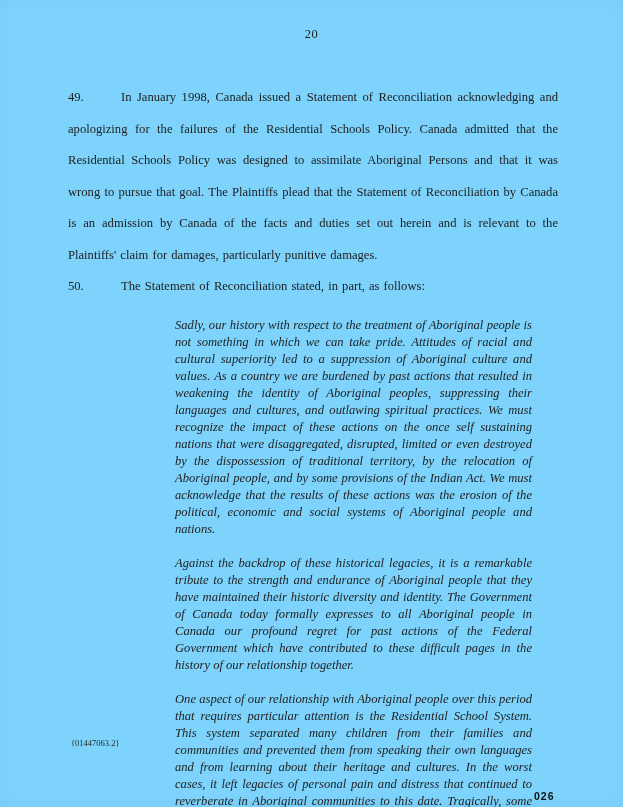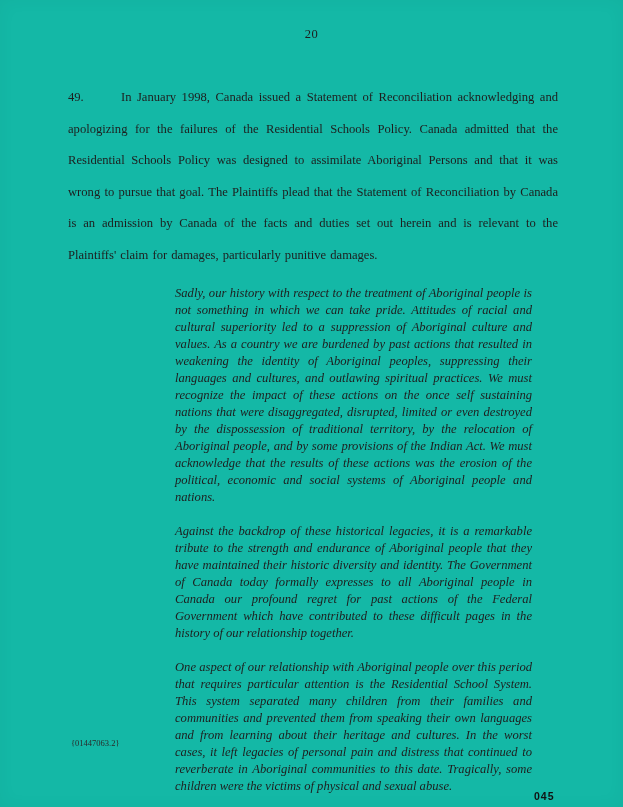--- a/index.html
+++ b/index.html
@@ -5,21 +5,21 @@
   html, body {
     margin: 0;
     padding: 0;
     background: #e8e8e8;
   }
   .page {
     position: relative;
     width: 623px;
     height: 807px;
     margin: 0 auto;
-    background: #14b8a6;
+    background: #7dd3fc;
     font-family: "Liberation Serif", serif;
     color: #1e1e1e;
     overflow: hidden;
     box-shadow: inset 0 0 18px rgba(0,0,0,0.04);
   }
   .page-number {
     position: absolute;
     top: 27px;
     left: 0;
     right: 0;
@@ -85,26 +85,29 @@
 <div class="page">
 
   <div class="page-number">20</div>
 
   <div class="content">
 
     <p class="body-para para-49">
       <span class="para-num">49.</span><span>In January 1998, Canada issued a Statement of Reconciliation acknowledging and apologizing for the failures of the Residential Schools Policy. Canada admitted that the Residential Schools Policy was designed to assimilate Aboriginal Persons and that it was wrong to pursue that goal. The Plaintiffs plead that the Statement of Reconciliation by Canada is an admission by Canada of the facts and duties set out herein and is relevant to the Plaintiffs' claim for damages, particularly punitive damages.</span>
     </p>
 
+    <p class="body-para para-50">
+      <span class="para-num">50.</span><span>The Statement of Reconciliation stated, in part, as follows:</span>
+    </p>
 
     <div class="quotes">
       <p class="quote">Sadly, our history with respect to the treatment of Aboriginal people is not something in which we can take pride. Attitudes of racial and cultural superiority led to a suppression of Aboriginal culture and values. As a country we are burdened by past actions that resulted in weakening the identity of Aboriginal peoples, suppressing their languages and cultures, and outlawing spiritual practices. We must recognize the impact of these actions on the once self sustaining nations that were disaggregated, disrupted, limited or even destroyed by the dispossession of traditional territory, by the relocation of Aboriginal people, and by some provisions of the Indian Act. We must acknowledge that the results of these actions was the erosion of the political, economic and social systems of Aboriginal people and nations.</p>
       <p class="quote">Against the backdrop of these historical legacies, it is a remarkable tribute to the strength and endurance of Aboriginal people that they have maintained their historic diversity and identity. The Government of Canada today formally expresses to all Aboriginal people in Canada our profound regret for past actions of the Federal Government which have contributed to these difficult pages in the history of our relationship together.</p>
       <p class="quote">One aspect of our relationship with Aboriginal people over this period that requires particular attention is the Residential School System. This system separated many children from their families and communities and prevented them from speaking their own languages and from learning about their heritage and cultures. In the worst cases, it left legacies of personal pain and distress that continued to reverberate in Aboriginal communities to this date. Tragically, some children were the victims of physical and sexual abuse.</p>
     </div>
 
   </div>
 
   <div class="footer-file-stamp">{01447063.2}</div>
 
-  <div class="footer-page-stamp">045</div>
+  <div class="footer-page-stamp">026</div>
 
 </div>
 
 </body></html>

